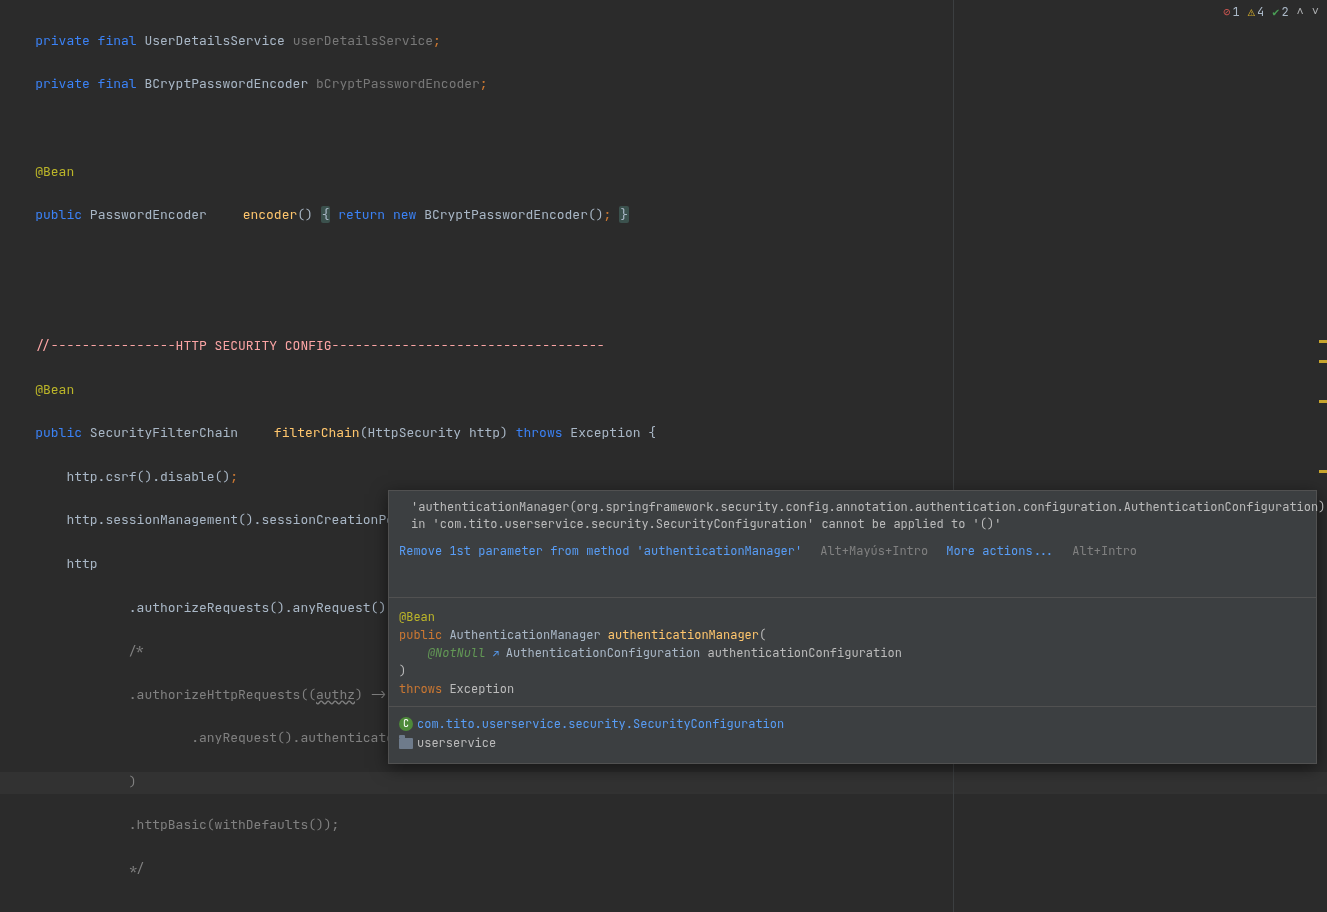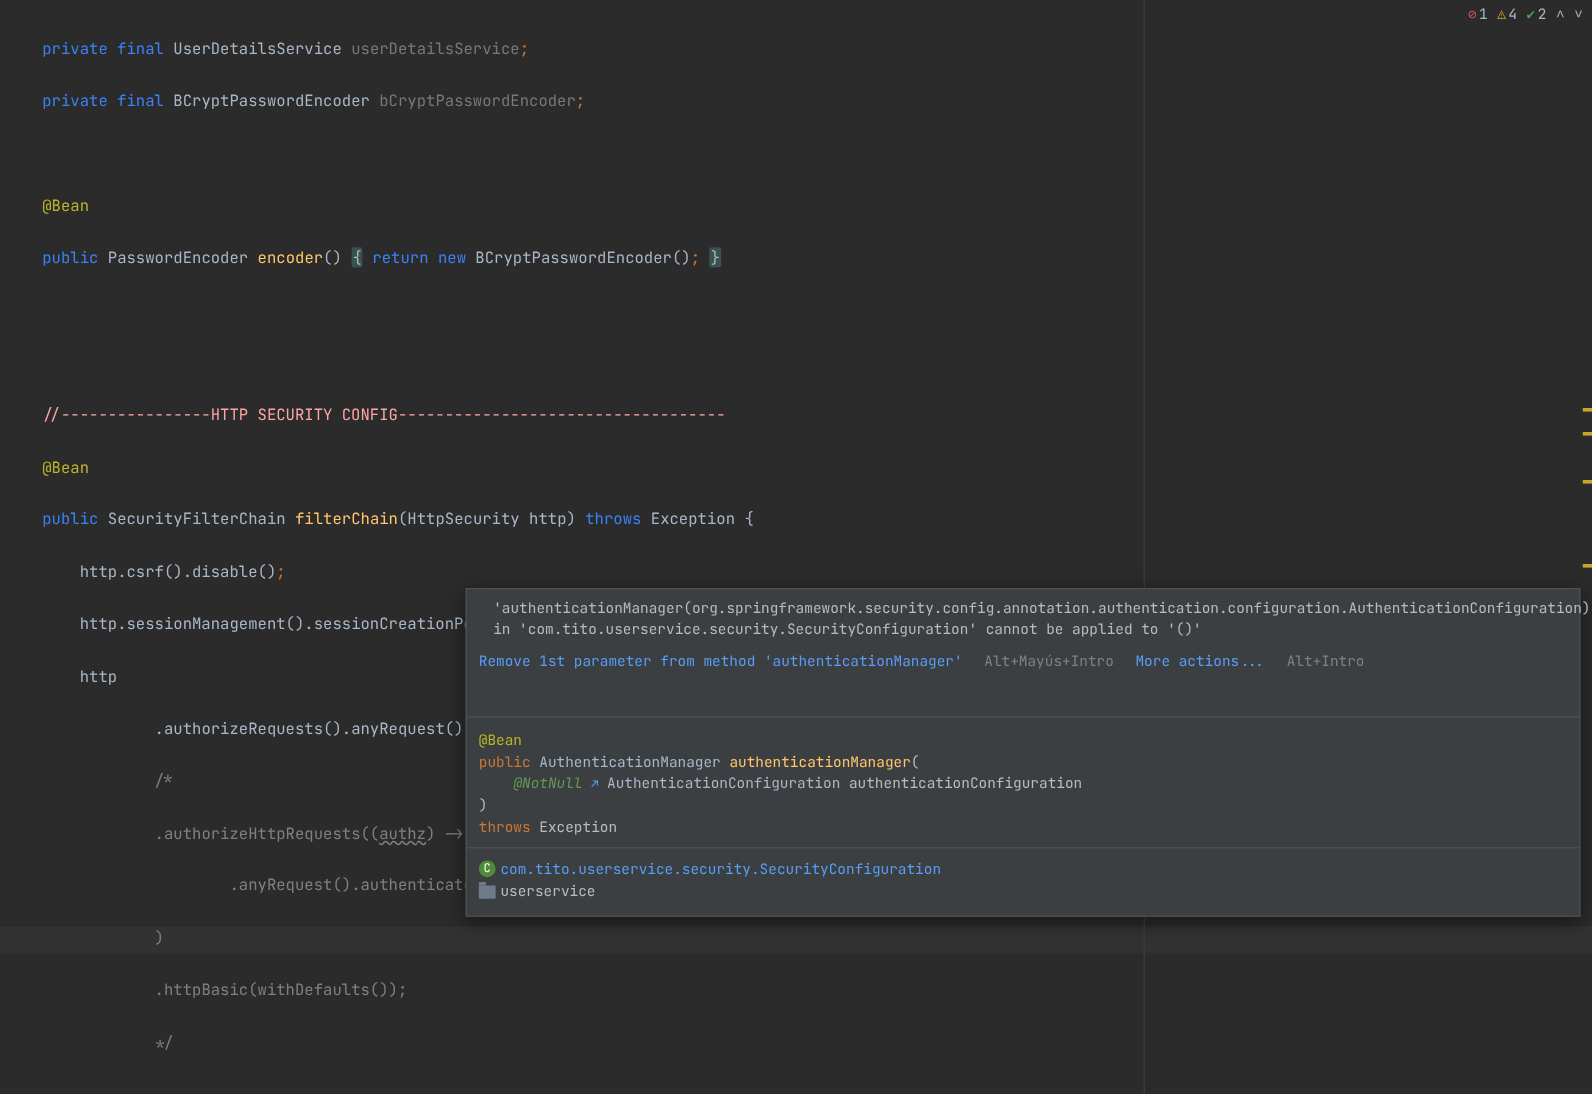--- a/index.html
+++ b/index.html
@@ -20,21 +20,21 @@
     left: 0;
     right: 0;
     bottom: 0;
     padding: 8px 0 0 0;
     white-space: pre;
     line-height: 21.8px;
   }
   .code-line { padding-left: 4px; }
   .kw { color: #3b82f6; }
   .type { color: #a9b7c6; }
-  .method-decl { color: #ffc66d; }
+  .method-decl { color: #ffc66d; margin-left: 28px; }
   .annotation { color: #bbb529; }
   .comment { color: #fca5a5; }
   .block-comment { color: #808080; }
   .static-field { color: #9876aa; font-style: italic; }
   .semi { color: #cc7832; }
   .underline { text-decoration: underline; text-decoration-style: wavy; text-decoration-color: #808080; }
   .dim { color: #787878; }
   .brace-hl { background: #3b514d; border-radius: 2px; padding: 0 1px; }
 
   .right-divider {

